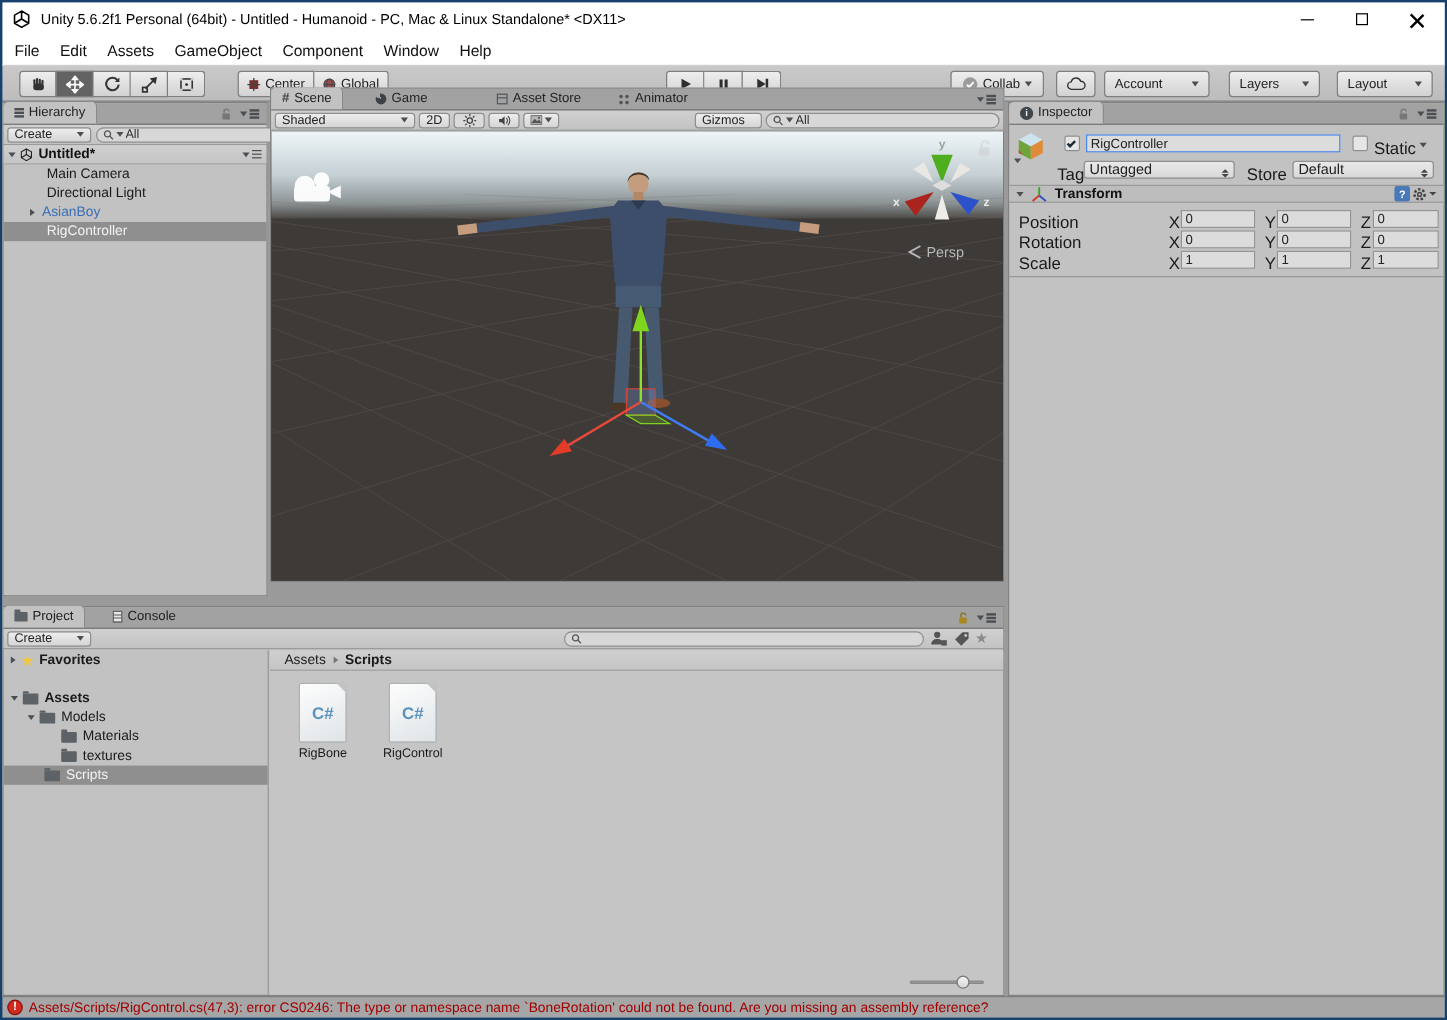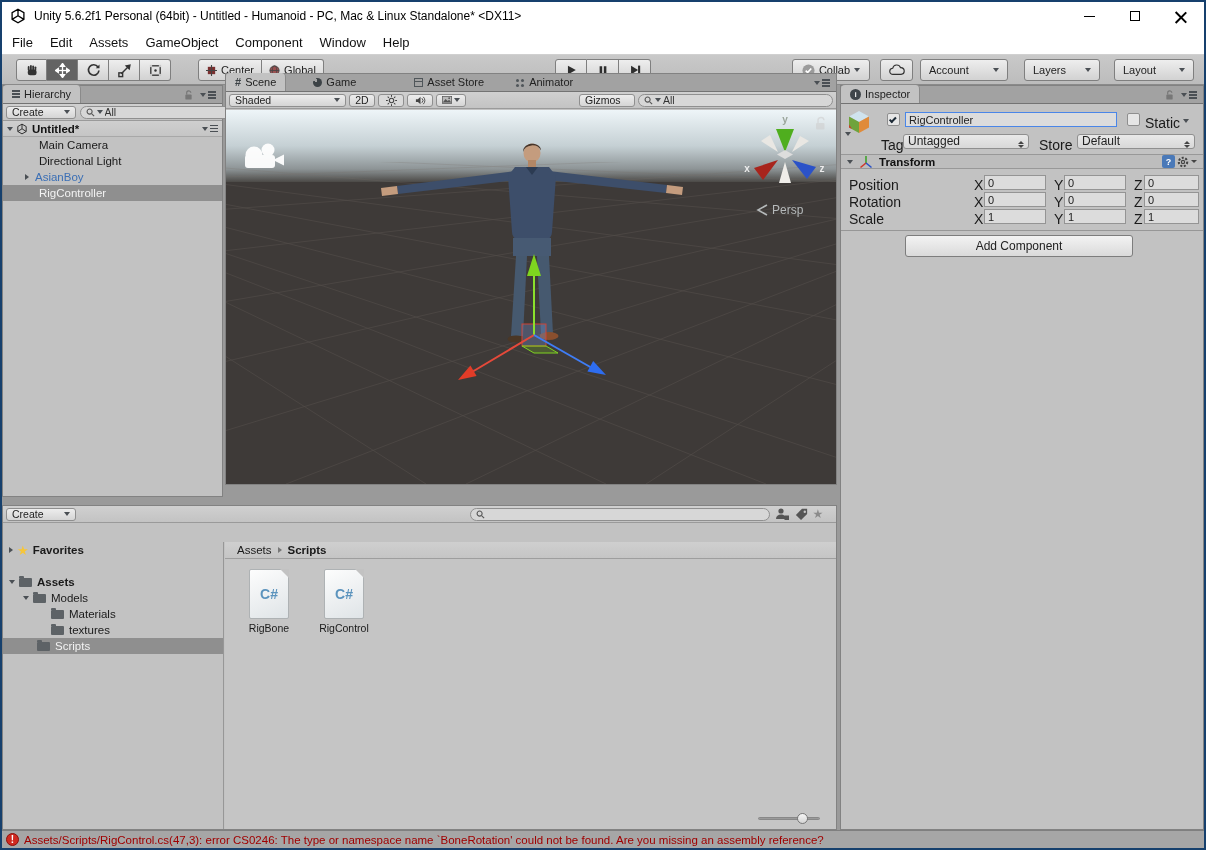--- a/index.html
+++ b/index.html
@@ -566,26 +566,43 @@
 
     <span class="insp-label abs" style="left:8px;top:125px">Scale</span>
     <span class="insp-label abs" style="left:133px;top:125px">X</span>
     <input class="ifield abs" style="left: 143px; top: 123px; width: 62px;" value="1">
     <span class="insp-label abs" style="left:213px;top:125px">Y</span>
     <input class="ifield abs" style="left: 223px; top: 123px; width: 62px;" value="1">
     <span class="insp-label abs" style="left:293px;top:125px">Z</span>
     <input class="ifield abs" style="left: 303px; top: 123px; width: 55px;" value="1">
 
     <div class="abs" style="left:0;top:144px;width:100%;height:1px;background:#979797"></div>
-    <div class="addcomp" style="left:64px;top:149px;width:228px">
-      <span>Add Component</span>
-    </div>
   </div>
 
   <div class="panel" style="left:2px;top:505px;width:835px;height:325px">
+    <div class="tabbar">
+      <div class="tab active">
+        <span class="folder" style="width:11px;height:8px"></span>
+        <span>Project</span>
+      </div>
+      <div class="tab" style="margin-left:14px">
+        <span class="doc-ic"></span>
+        <span>Console</span>
+      </div>
+      <div class="tab-right">
+        <svg width="9" height="11" viewBox="0 0 10 12">
+            <path d="M3 5V3.4A2.2 2.2 0 0 1 7.6 3" fill="none" stroke="#8a6d1f" stroke-width="1.3"></path>
+            <rect x="1.5" y="5" width="7" height="5.5" rx="1" fill="#a8881f"></rect>
+          </svg>
+        <span class="panemenu">
+            <i class="td"></i>
+            <span class="ic-lines"></span>
+          </span>
+      </div>
+    </div>
     <div class="minibar">
       <button class="mini">
         <span>Create</span>
           <i class="td"></i>
       </button>
       <div class="search" style="margin-left:390px;max-width:300px">
         <svg width="9" height="9" viewBox="0 0 10 10">
             <circle cx="4" cy="4" r="2.8" fill="none" stroke="#555" stroke-width="1.2"></circle>
             <line x1="6.2" y1="6.2" x2="9" y2="9" stroke="#555" stroke-width="1.2"></line>
           </svg>

